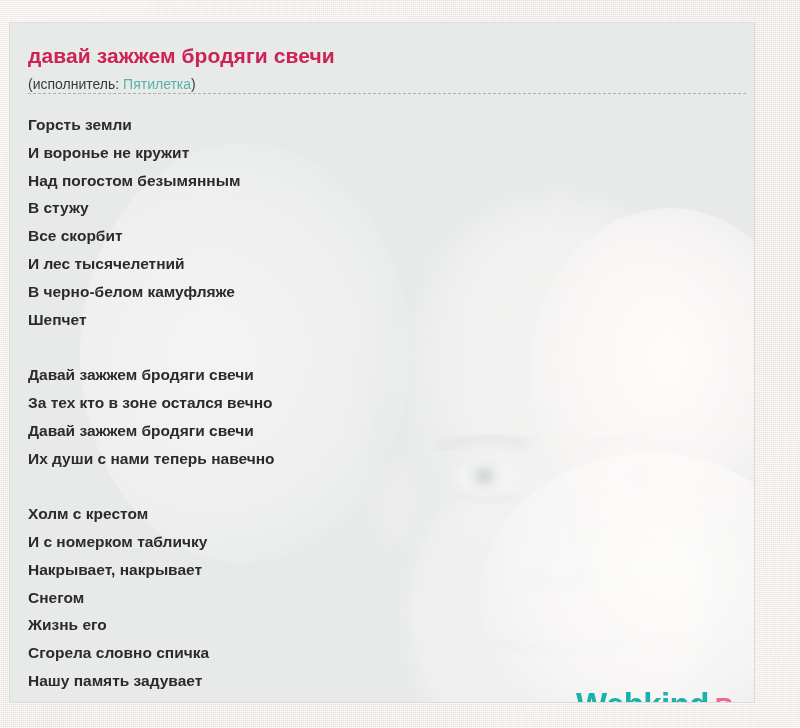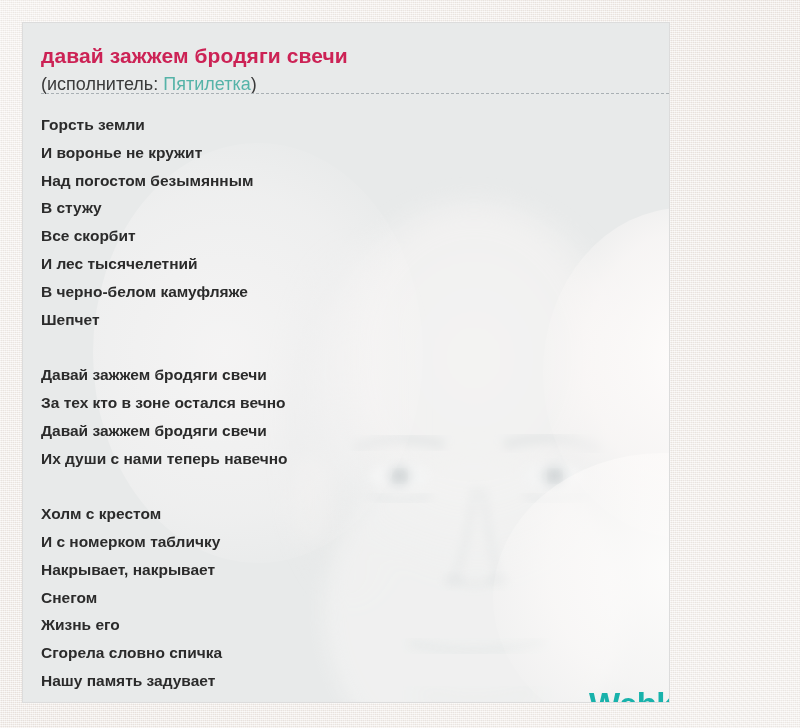--- a/index.html
+++ b/index.html
@@ -23,23 +23,23 @@
     background-image:
       repeating-linear-gradient(0deg,   rgba(255,255,255,.55) 0 1px, rgba(0,0,0,.018) 1px 2px),
       repeating-linear-gradient(90deg,  rgba(255,255,255,.45) 0 1px, rgba(0,0,0,.015) 1px 2px),
       repeating-linear-gradient(45deg,  rgba(0,0,0,.012) 0 2px, rgba(255,255,255,0) 2px 5px),
       linear-gradient(135deg, #f6f1ed 0%, #efe8e3 50%, #f4efeb 100%);
   }
 
   
   #content-card {
     position: absolute;
-    left: 22px;
+    left: 9px;
     top: 22px;
-    width: 648px;
+    width: 746px;
     height: 681px;
     background: #e8eaea;
     border: 1px solid #dcdcdc;
     box-sizing: border-box;
     overflow: hidden;
   }
 
   
   #artist-watermark {
     position: absolute;
@@ -80,21 +80,21 @@
   }
   #song-title {
     font-size: 21px;
     font-weight: bold;
     color: #cc2255;
     letter-spacing: .1px;
     line-height: 26px;
     margin: 0;
   }
   #performer-line {
-    font-size: 18px;
+    font-size: 14px;
     color: #3a3a3a;
     line-height: 20px;
     margin-top: 5px;
     white-space: nowrap;
   }
   #performer-name {
     color: #55b3a8;
     text-decoration: none;
     cursor: pointer;
   }

